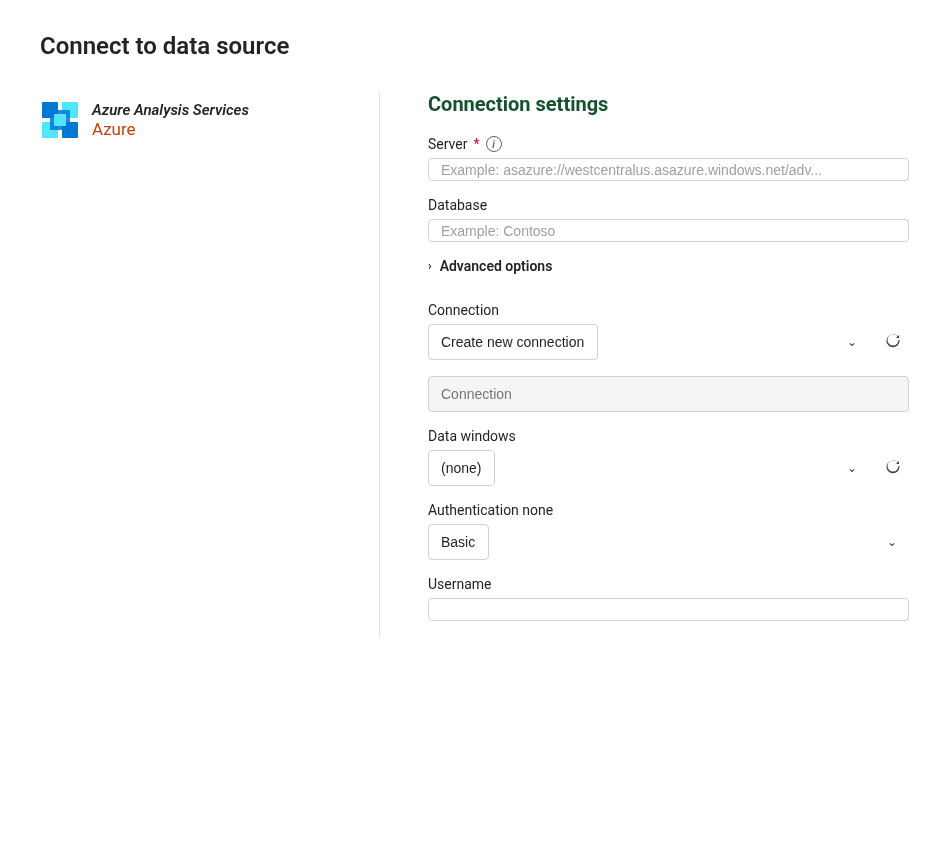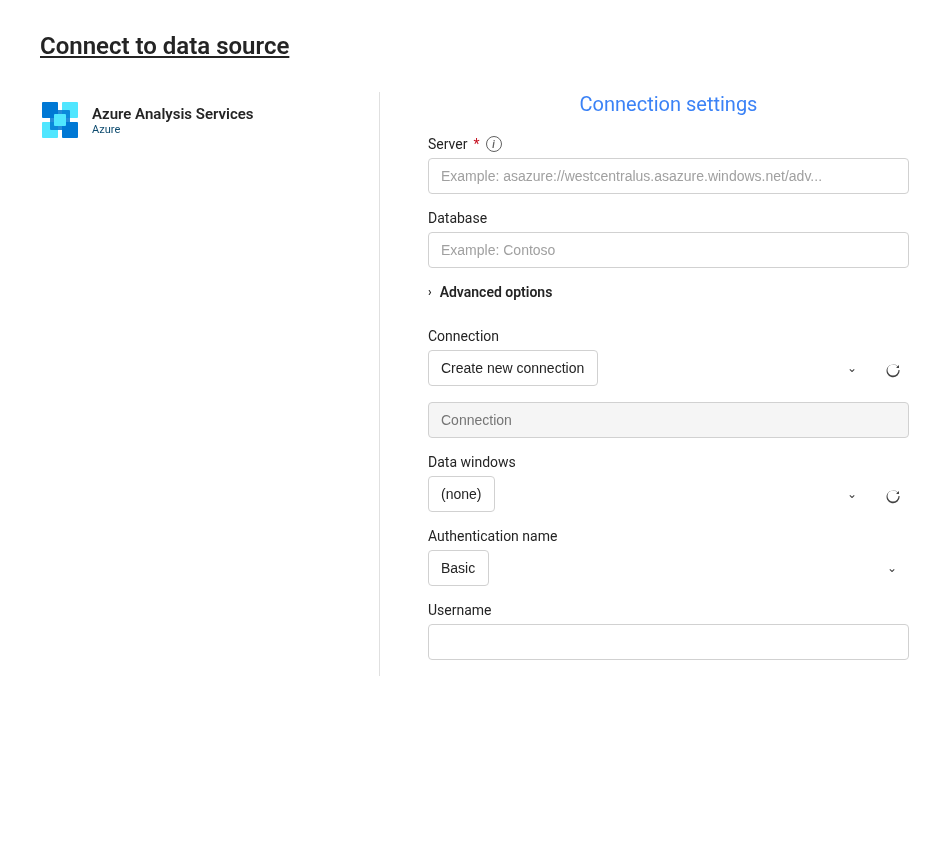--- a/index.html
+++ b/index.html
@@ -15,21 +15,20 @@
       width: 949px;
       min-height: 858px;
       padding: 32px 40px;
     }
 
     .page-title {
       font-size: 24px;
       font-weight: 600;
       color: #242424;
       margin-bottom: 32px;
-      text-decoration: underline;
     }
 
     .content-wrapper {
       display: flex;
       gap: 0;
     }
 
     .sidebar {
       width: 340px;
       padding-right: 40px;
@@ -57,38 +56,38 @@
 
     .service-info {
       display: flex;
       flex-direction: column;
     }
 
     .service-name {
       font-size: 15px;
       font-weight: 600;
       color: #242424;
+      font-style: italic;
     }
 
     .service-category {
-      font-size: 11px;
-      color: #0c4a6e;
+      font-size: 17px;
+      color: #c2410c;
     }
 
     .main-content {
       flex: 1;
       padding-left: 48px;
     }
 
     .section-title {
       font-size: 20px;
-      font-weight: 400;
-      color: #3b82f6;
+      font-weight: 700;
+      color: #14532d;
       margin-bottom: 20px;
-      text-align: center;
     }
 
     .form-group {
       margin-bottom: 16px;
     }
 
     .form-label {
       display: flex;
       gap: 6px;
       font-size: 14px;
@@ -112,21 +111,21 @@
       border-radius: 50%;
       font-size: 10px;
       color: #616161;
       cursor: pointer;
       font-style: italic;
       font-weight: 600;
     }
 
     .form-input {
       width: 100%;
-      height: 36px;
+      height: 23px;
       border: 1px solid #d1d1d1;
       border-radius: 4px;
       padding: 0 12px;
       font-size: 14px;
       color: #242424;
       background: #ffffff;
       outline: none;
     }
 
     .form-input::placeholder {
@@ -149,21 +148,21 @@
       font-size: 12px;
       color: #242424;
     }
 
     .credentials-section {
       margin-top: 8px;
     }
 
     .dropdown-row {
       display: flex;
-      align-items: flex-end;
+      align-items: flex-start;
       gap: 8px;
     }
 
     .form-select {
       flex: 1;
       height: 36px;
       border: 1px solid #d1d1d1;
       border-radius: 4px;
       padding: 0 12px;
       font-size: 14px;
@@ -309,21 +308,21 @@
           <button class="refresh-btn" title="Refresh">
             <svg width="16" height="16" viewBox="0 0 16 16" fill="none" xmlns="http://www.w3.org/2000/svg">
               <path d="M13.5 8A5.5 5.5 0 1 1 8 2.5c1.8 0 3.4.87 4.4 2.2L11 6h3V3l-1.3 1.3A6.5 6.5 0 1 0 14.5 8h-1z" fill="#424242"></path>
             </svg>
           </button>
         </div>
       </div>
 
       <div class="form-group">
         <label class="form-label">
-          <span>Authentication name</span>
+          <span>Authentication none</span>
         </label>
         <div class="select-wrapper">
           <select class="form-select">
             <option>Basic</option>
           </select>
           <span class="chevron-down">⌄</span>
         </div>
       </div>
 
       <div class="form-group">

